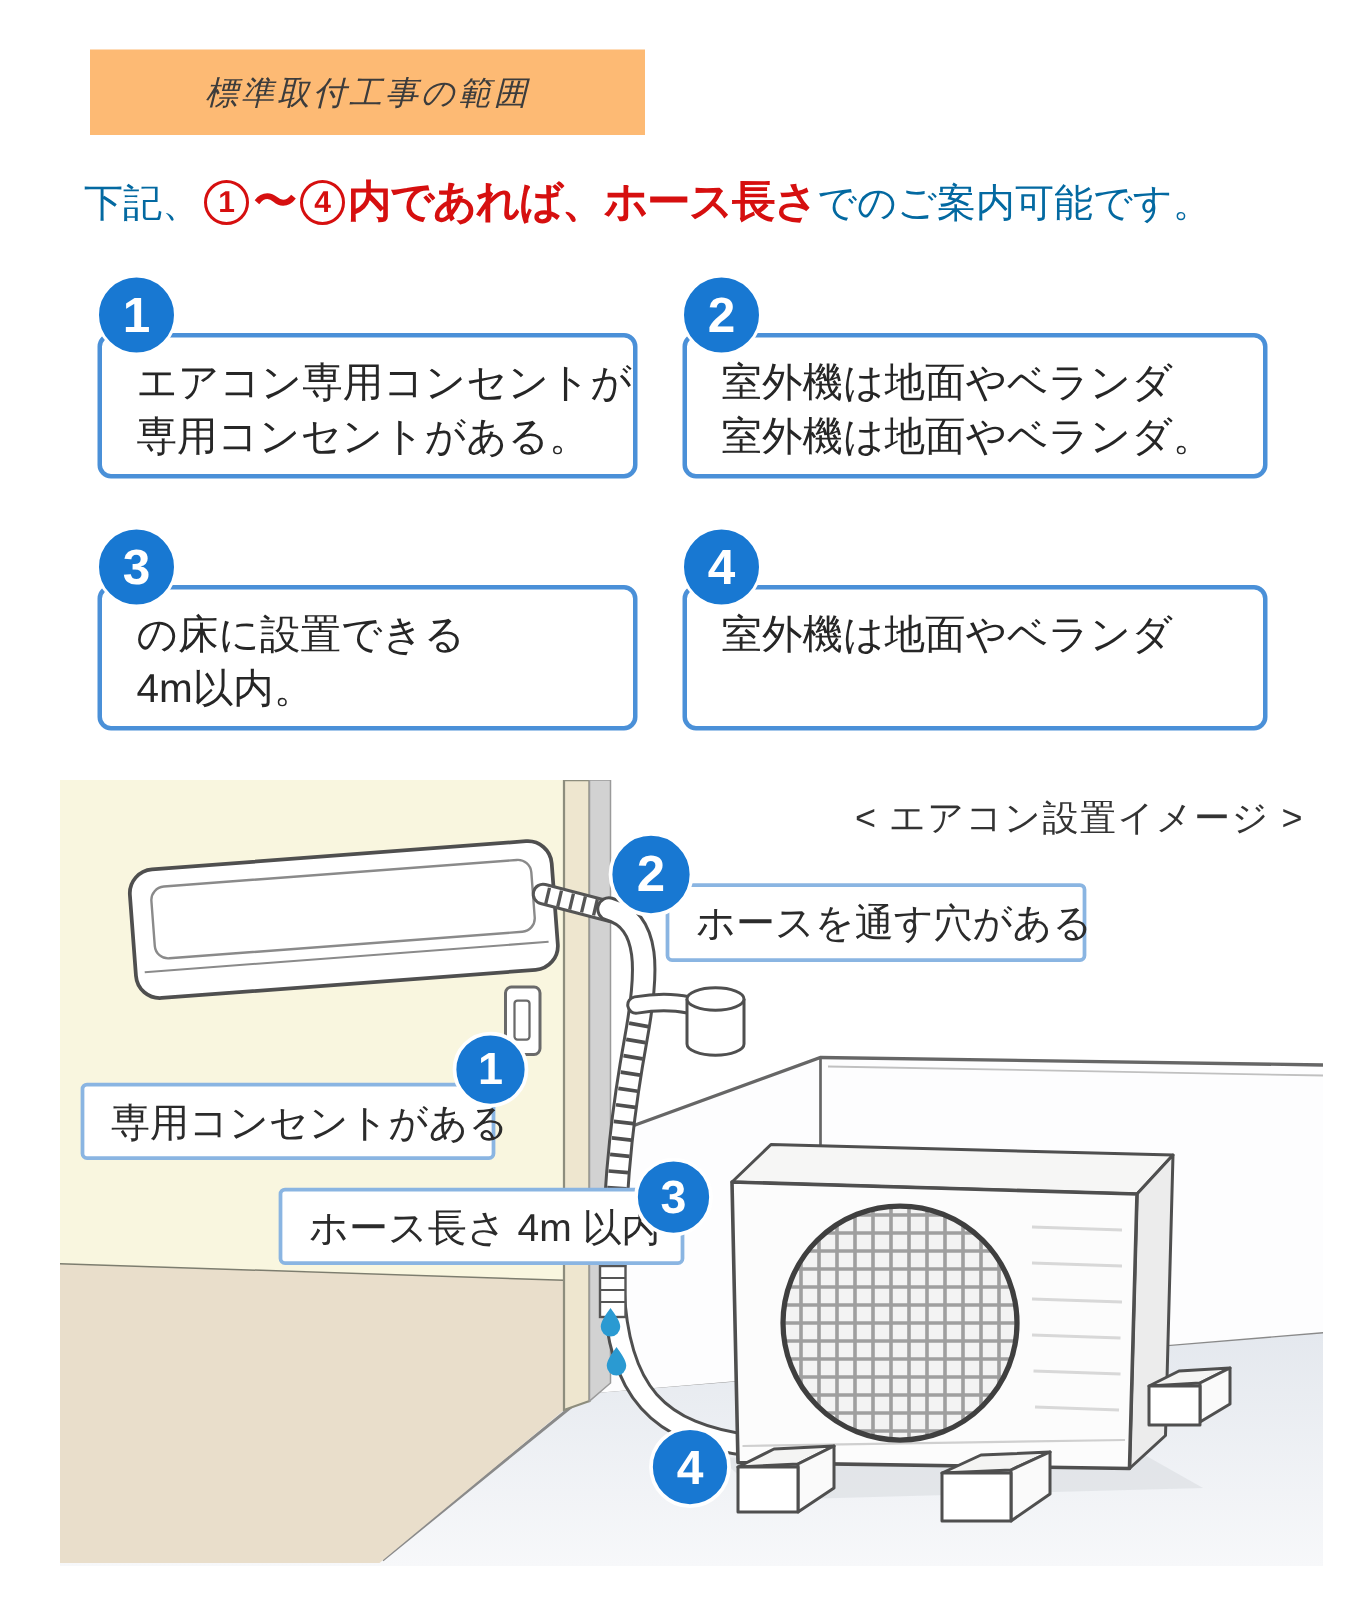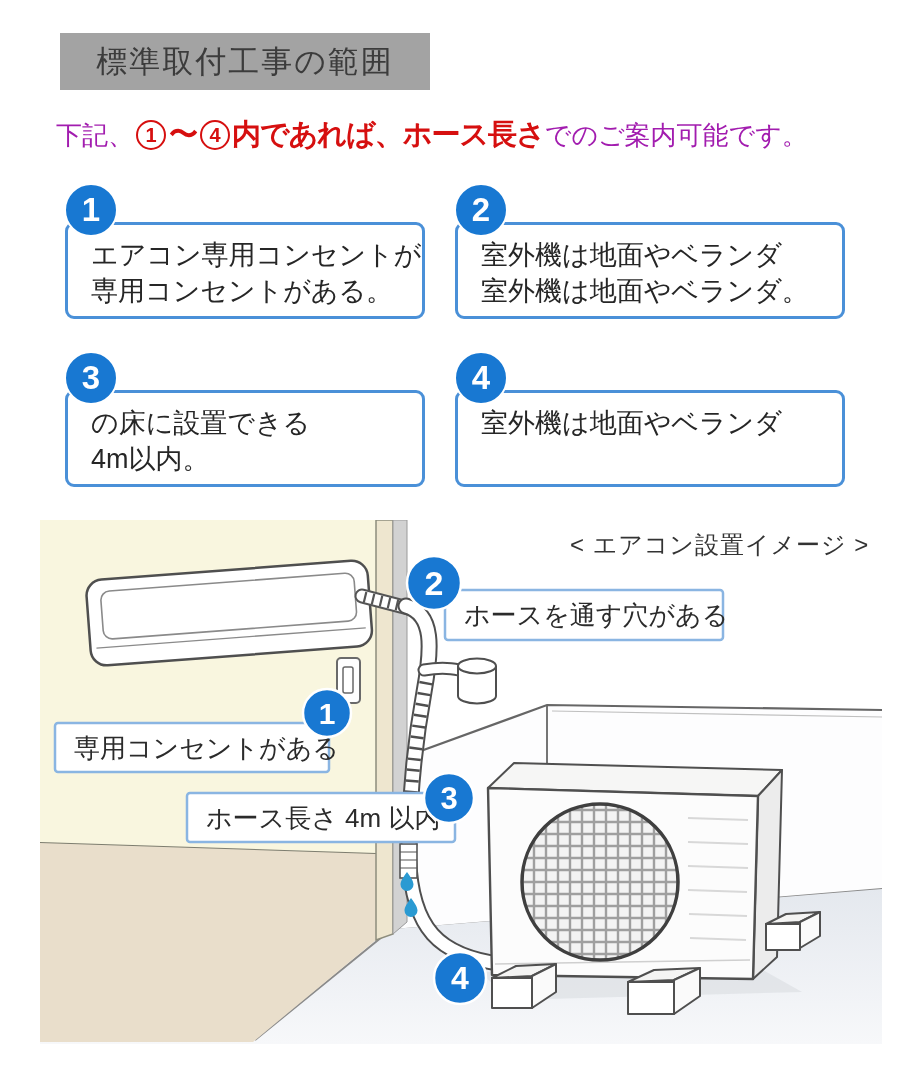--- a/index.html
+++ b/index.html
@@ -2,28 +2,28 @@
 <html><head>
 <meta charset="utf-8">
 <style>
   html,body{margin:0;padding:0;background:#fff;}
   .page{
     position:relative;width:902px;height:1080px;background:#fff;overflow:hidden;
     font-family:"Liberation Sans","DejaVu Sans",sans-serif;color:#2a2a2a;
   }
   .title-box{
     position:absolute;left:60px;top:33px;width:370px;height:57px;
-    background:#a3a3a3;color:#3c3c3c;font-size:31px;letter-spacing:2px;
-    display:flex;align-items:center;justify-content:center;
+    background:#fdba74;color:#3c3c3c;font-size:22px;letter-spacing:2px;
+    display:flex;align-items:center;justify-content:center;font-style:italic;
   }
   .subtitle{
     position:absolute;left:56px;top:112px;height:46px;white-space:nowrap;
     display:flex;align-items:center;
   }
-  .st-dark{font-size:26px;color:#a21caf;}
+  .st-dark{font-size:26px;color:#0369a1;}
   .st-red{color:#d60f0f;font-weight:800;font-size:29px;letter-spacing:-1px;}
   .circled-num{
     display:inline-flex;align-items:center;justify-content:center;
     width:26px;height:26px;border:2.5px solid #d60f0f;border-radius:50%;
     color:#d60f0f;font-size:20px;font-weight:bold;margin:0 2px;flex:none;
   }
   .tilde{margin:0 1px;}
   .conditions-grid{
     position:absolute;left:65px;top:222px;
     display:grid;grid-template-columns:360px 390px;column-gap:30px;row-gap:71px;

